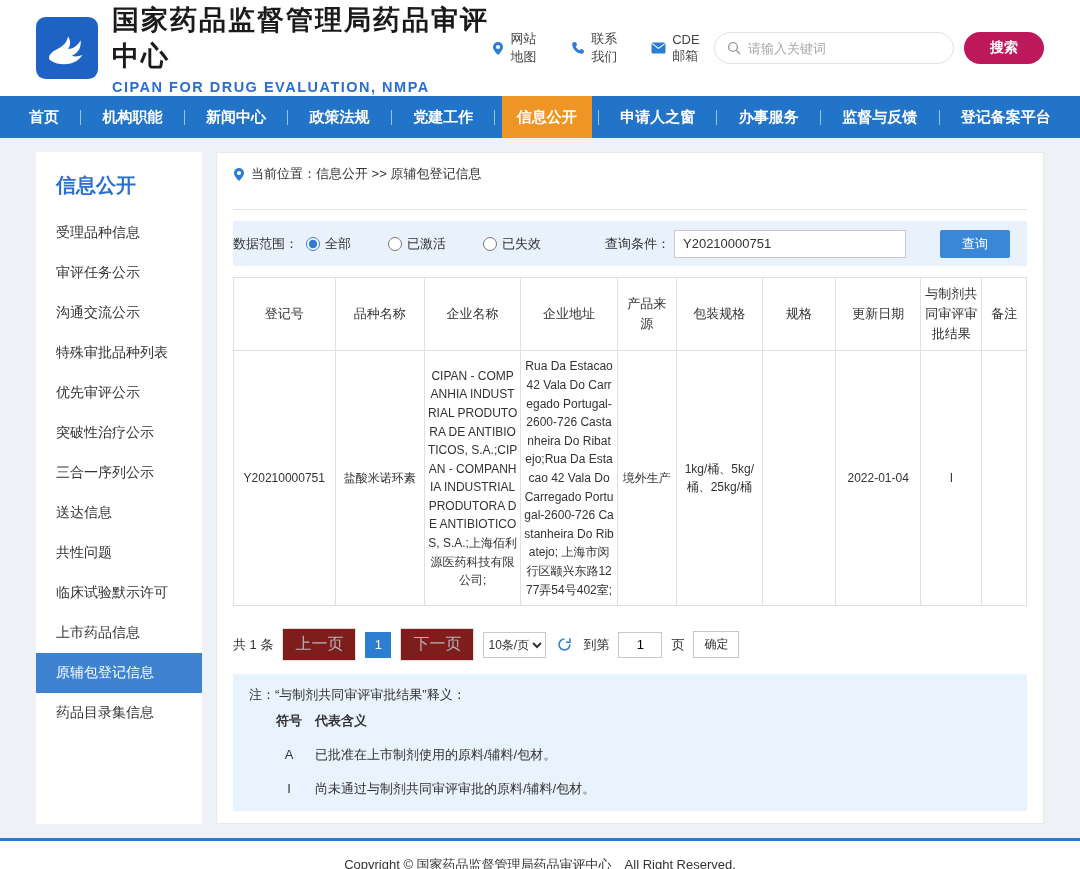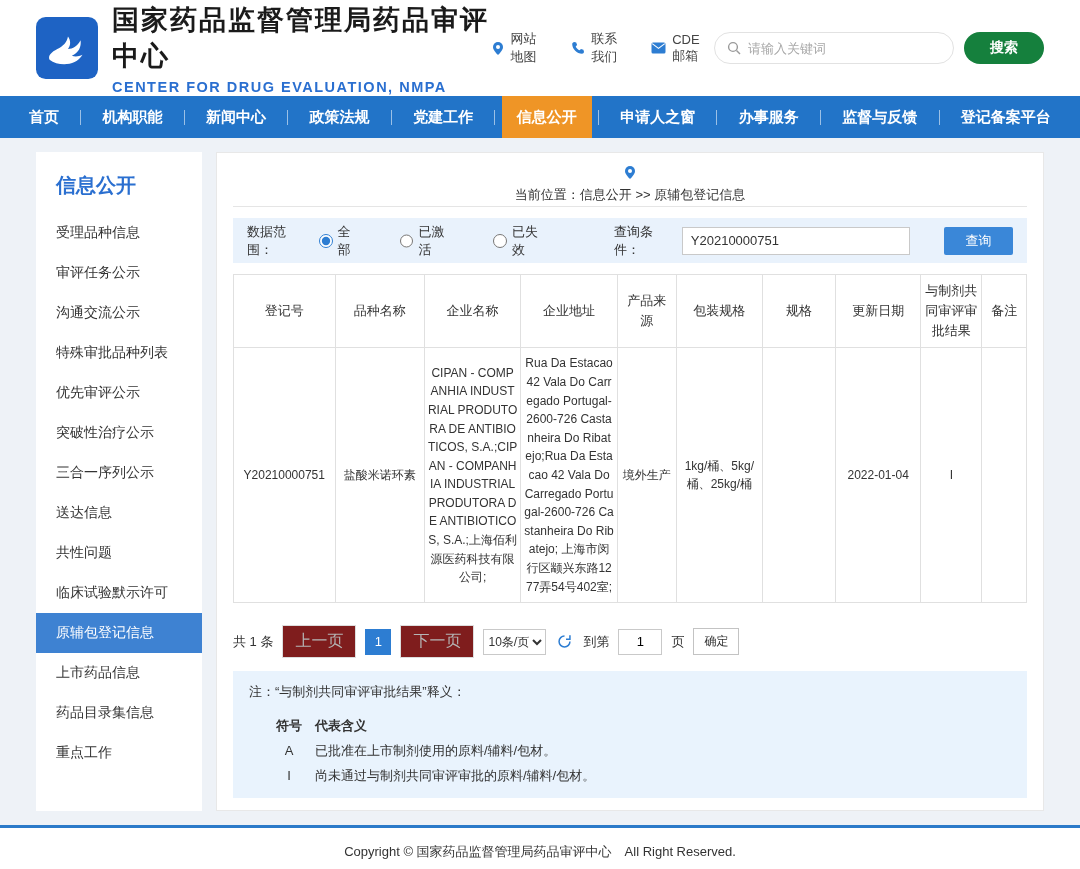--- a/index.html
+++ b/index.html
@@ -18,44 +18,44 @@
   .title-cn { font-size:27px; font-weight:bold; color:#1a1a1a; letter-spacing:2px; }
   .title-en { font-size:14.5px; font-weight:bold; color:#2a6fd0; letter-spacing:1.5px; margin-top:5px; }
   .header-right { display:flex; flex-direction:row; align-items:center; gap:11px; }
   .quick-links { display:flex; gap:30px; font-size:13px; color:#444; }
   .quick-link { display:flex; align-items:center; gap:6px; cursor:pointer; text-decoration:none; color:#444; }
   .ql-icon { display:flex; align-items:center; }
   .search-row { display:flex; align-items:center; gap:10px; }
   .search-box { display:flex; align-items:center; gap:7px; width:240px; height:32px; border:1px solid #e2e2e2; border-radius:16px; padding:0 12px; background:#fff; }
   .search-box input { border:none; outline:none; flex:1; font-size:13px; color:#333; background:transparent; font-family:inherit; }
   .search-box input::placeholder { color:#a8a8a8; }
-  .search-btn { width:80px; height:32px; border:none; border-radius:16px; background:#15803d; color:#fff; font-size:14px; font-weight:bold; cursor:pointer; font-family:inherit; }
+  .search-btn { width:80px; height:32px; border:none; border-radius:16px; background:#be185d; color:#fff; font-size:14px; font-weight:bold; cursor:pointer; font-family:inherit; }
 
   
   .main-nav { background:#2274c8; height:42px; display:flex; align-items:center; justify-content:space-between; padding:0 14px; }
   .nav-item { color:#fff; font-size:15px; font-weight:bold; text-decoration:none; padding:0 15px; height:42px; line-height:42px; white-space:nowrap; cursor:pointer; }
   .nav-item.active { background:#ef9526; }
   .nav-sep { width:1px; height:15px; background:rgba(255,255,255,.55); }
 
   
   .main { flex:1; display:flex; gap:14px; padding:14px 36px 14px; }
   .sidebar { width:166px; background:#fff; flex-shrink:0; }
   .side-title { font-size:20px; font-weight:bold; color:#2a6fd0; padding:20px 0 14px 20px; }
   .side-item { font-size:14px; color:#333; padding:11px 0 11px 20px; cursor:pointer; }
   .side-item.active { background:#3e82d2; color:#fff; }
 
   .content { flex:1; background:#fff; border:1px solid #e8e8e8; padding:12px 16px; }
 
-  .breadcrumb { display:flex; align-items:center; gap:6px; font-size:13px; color:#333; padding-bottom:2px; border-bottom:1px solid #e5e5e5;flex-direction:column; }
+  .breadcrumb { display:flex; align-items:center; gap:6px; font-size:13px; color:#333; padding-bottom:26px; border-bottom:1px solid #e5e5e5; }
 
   .tab-bar { display:flex; background:#4a8bd4; margin-top:11px; }
   .tab { color:#fff; font-size:14px; padding:0 20px; height:37px; line-height:37px; cursor:pointer; white-space:nowrap; }
   .tab.active { background:#2d6cb5; font-weight:bold; }
 
-  .filter { display:flex; align-items:center; background:#e9f2fc; height:45px; margin-top:11px; padding:0 14px; font-size:13px; color:#333; }
+  .filter { display:flex; align-items:center; background:#e9f2fc; height:45px; margin-top:11px; padding:0 0; font-size:13px; color:#333; }
   .radio-group { display:flex; gap:37px; margin-left:8px; }
   .radio-label { display:flex; align-items:center; gap:5px; cursor:pointer; }
   input[type=radio] { accent-color:#2d7dd2; width:14px; height:14px; cursor:pointer; }
   .query-label { margin-left:64px; }
   .query-input { width:232px; height:28px; border:1px solid #c9c9c9; padding:0 8px; font-size:13px; color:#333; background:#fff; margin-left:4px; font-family:inherit; }
   .query-btn { margin-left:34px; width:70px; height:28px; background:#3a87d8; color:#fff; border:none; font-size:13px; cursor:pointer; border-radius:2px; font-family:inherit; }
 
   .data-table { width:100%; border-collapse:collapse; table-layout:fixed; margin-top:11px; color:#333; }
   .data-table th, .data-table td { border:1px solid #e0e0e0; text-align:center; vertical-align:middle; padding:6px 3px; word-break:break-all; line-height:1.55; }
   .data-table th { font-weight:normal; height:62px; font-size:13px; }
@@ -69,42 +69,42 @@
   .pagination { display:flex; align-items:center; gap:9px; margin-top:22px; font-size:13px; color:#333; }
   .pg-btn { padding:5px 12px; border:1px solid #ddd; background:#7f1d1d; color:#b5b5b5; font-size:16px; cursor:pointer; font-family:inherit; }
   .pg-num { width:26px; height:26px; line-height:26px; text-align:center; background:#2d7dd2; color:#fff; cursor:pointer; }
   .pg-select { height:26px; font-size:12px; border:1px solid #c9c9c9; background:#fff; color:#333; cursor:pointer; font-family:inherit; }
   .refresh-btn { display:flex; align-items:center; cursor:pointer; background:none; border:none; padding:0 2px; }
   .pg-goto-input { width:44px; height:26px; border:1px solid #c9c9c9; text-align:center; font-size:13px; font-family:inherit; }
   .pg-confirm { padding:4px 10px; border:1px solid #c3c3c3; background:#fff; font-size:12px; font-weight:normal; cursor:pointer; color:#333; font-family:inherit; }
 
   .note { background:#e9f3fd; margin-top:13px; padding:11px 16px 12px; font-size:13px; color:#333; }
   .note-title { line-height:1.6; }
-  .note-grid { display:grid; grid-template-columns:52px 1fr; row-gap:4px; padding-left:14px; margin-top:13px; line-height:1.6; }
+  .note-grid { display:grid; grid-template-columns:52px 1fr; row-gap:13px; padding-left:14px; margin-top:5px; line-height:1.6; }
   .note-sym { text-align:center; }
   .note-col-head { font-weight:bold; }
 
   footer { background:#fff; border-top:3px solid #2b7ac9; text-align:center; font-size:13px; color:#333; padding:12px 0 13px; line-height:1.85; }
 </style>
 </head>
 <body>
 
 <div class="page">
 
   <header class="site-header">
     <div class="brand">
       <div class="logo">
         <svg width="62" height="62" viewBox="0 0 64 64">
           <rect width="64" height="64" rx="10" fill="#1e63c4"></rect>
           <path d="M14 44c9 7 27 7 34-5-4 2-8 2-11 1 7-3 10-9 9-16-3 6-8 9-13 9 3-4 3-9 0-13-1 6-5 10-11 13-6 3-10 7-8 11z" fill="#ffffff"></path>
         </svg>
       </div>
       <div>
         <div class="title-cn">国家药品监督管理局药品审评中心</div>
-        <div class="title-en">CENTER FOR DRUG EVALUATION, NMPA</div>
+        <div class="title-en">CIPAN FOR DRUG EVALUATION, NMPA</div>
       </div>
     </div>
     <div class="header-right">
       <div class="quick-links">
           <a class="quick-link">
             <span class="ql-icon">
               <svg width="12" height="15" viewBox="0 0 12 15">
                 <path d="M6 1a5 5 0 0 0-5 5c0 3.6 5 8 5 8s5-4.4 5-8a5 5 0 0 0-5-5z" fill="#2d7dd2"></path>
                 <circle cx="6" cy="6" r="2" fill="#fff"></circle>
               </svg>
@@ -173,24 +173,23 @@
           <div class="side-item">受理品种信息</div>
           <div class="side-item">审评任务公示</div>
           <div class="side-item">沟通交流公示</div>
           <div class="side-item">特殊审批品种列表</div>
           <div class="side-item">优先审评公示</div>
           <div class="side-item">突破性治疗公示</div>
           <div class="side-item">三合一序列公示</div>
           <div class="side-item">送达信息</div>
           <div class="side-item">共性问题</div>
           <div class="side-item">临床试验默示许可</div>
+          <div class="side-item">上市药品信息</div>
           <div class="side-item active">原辅包登记信息</div>
-          <div class="side-item">上市药品信息</div>
           <div class="side-item">药品目录集信息</div>
-          <div class="side-item">重点工作</div>
         </div>
     </aside>
 
     <section class="content">
 
       <div class="breadcrumb">
         <span class="ql-icon">
           <svg width="12" height="15" viewBox="0 0 12 15">
               <path d="M6 1a5 5 0 0 0-5 5c0 3.6 5 8 5 8s5-4.4 5-8a5 5 0 0 0-5-5z" fill="#2d7dd2"></path>
               <circle cx="6" cy="6" r="2" fill="#fff"></circle>

